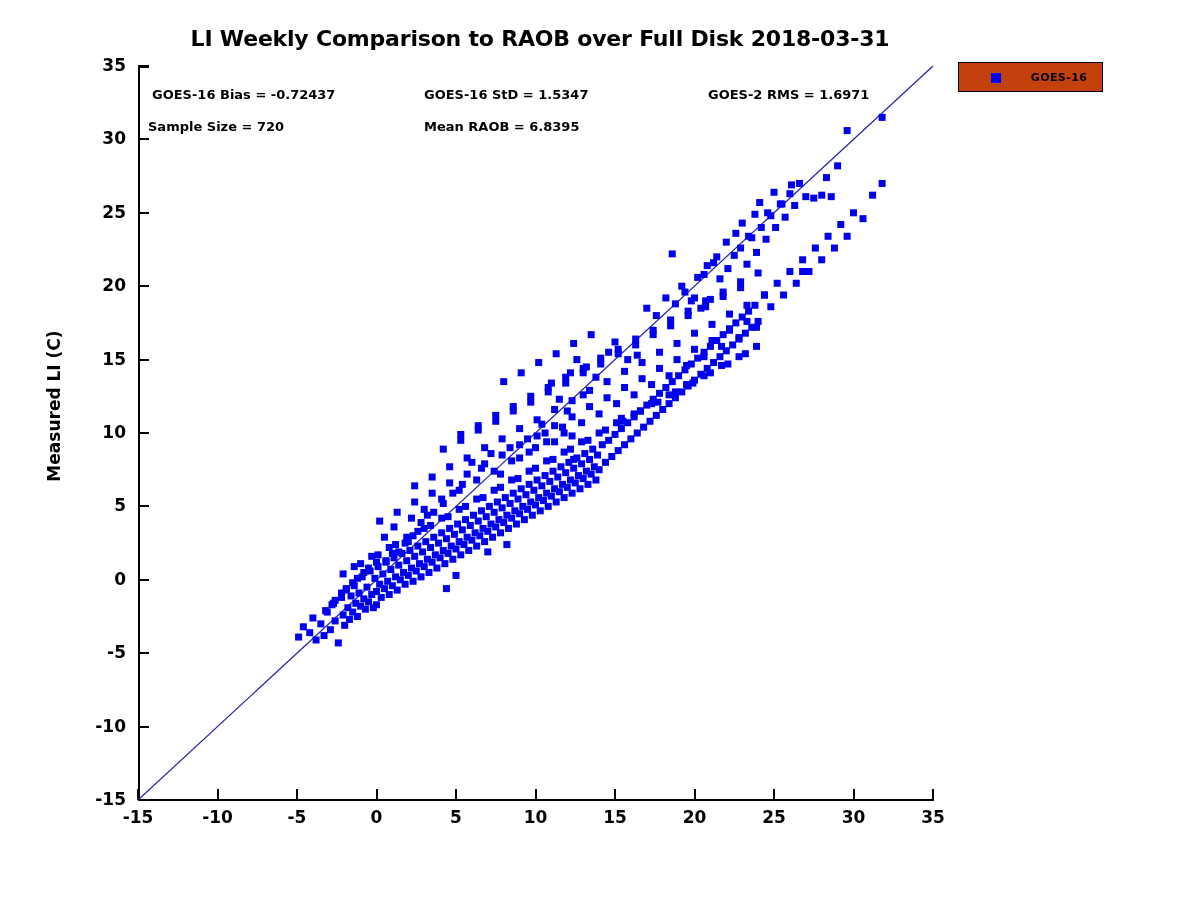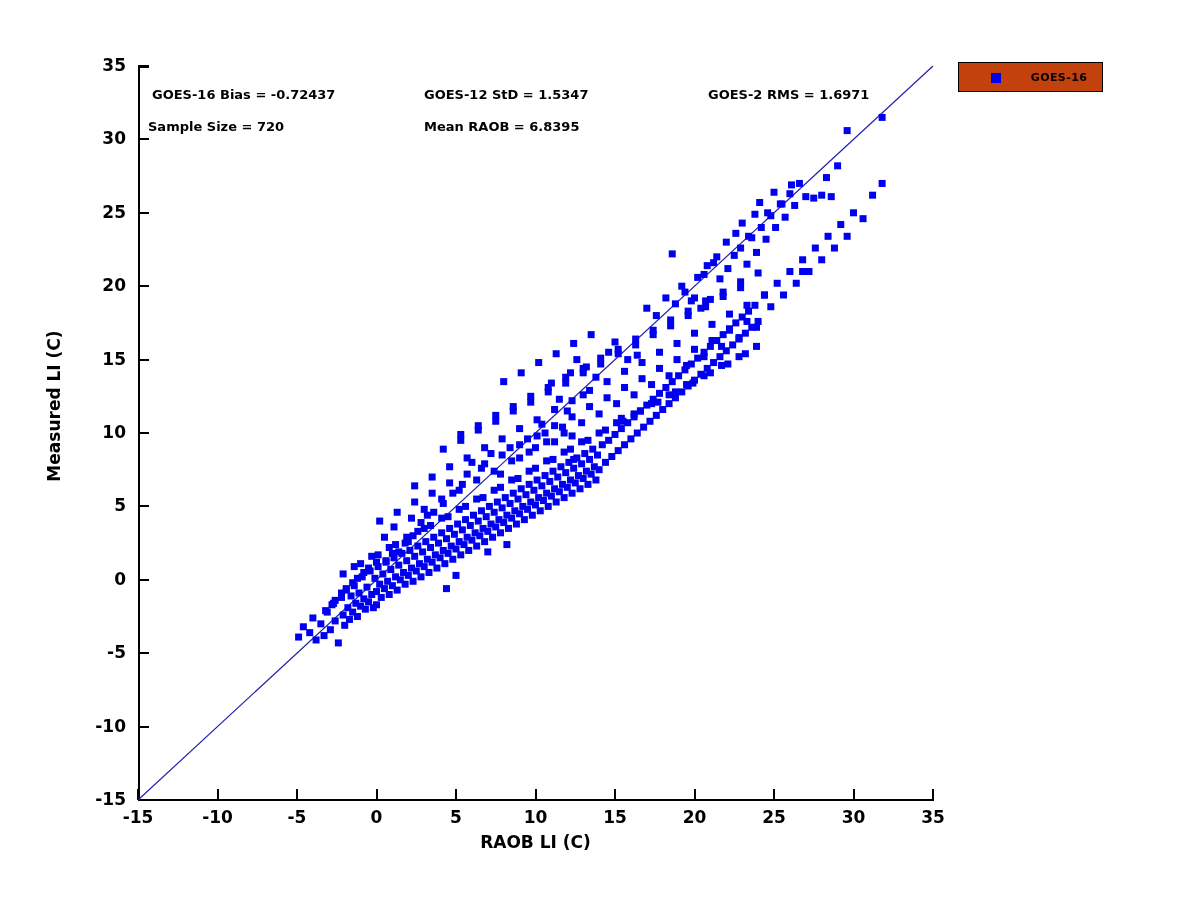--- a/index.html
+++ b/index.html
@@ -184,20 +184,21 @@
     width: 795px;
     height: 734px;
     overflow: visible;
   }
 </style>
 </head>
 <body>
 
 <div id="figure">
 
+  <div id="chart-title">LI Weekly Comparison to RAOB over Full Disk 2018-03-31</div>
 
   <div id="axis-left"></div>
   <div id="axis-bottom"></div>
   <div id="corner-top"></div>
   <div id="corner-right"></div>
 
   <div id="ticks-layer">
       <div class="tick-y" style="top: 799px;"></div>
       <div class="tick-y" style="top: 725.6px;"></div>
       <div class="tick-y" style="top: 652.2px;"></div>
@@ -239,21 +240,20 @@
       <div class="ticklabel-x" style="left: 336.5px;">0</div>
       <div class="ticklabel-x" style="left: 416px;">5</div>
       <div class="ticklabel-x" style="left: 495.5px;">10</div>
       <div class="ticklabel-x" style="left: 575px;">15</div>
       <div class="ticklabel-x" style="left: 654.5px;">20</div>
       <div class="ticklabel-x" style="left: 734px;">25</div>
       <div class="ticklabel-x" style="left: 813.5px;">30</div>
       <div class="ticklabel-x" style="left: 893px;">35</div>
     </div>
 
-  <div id="xlabel">RAOB LI (C)</div>
   <div id="ylabel">Measured LI (C)</div>
 
   <div id="plot-area">
     <svg id="scatter-svg" viewBox="0 0 795 734" preserveAspectRatio="none">
       <line id="ref-line" x1="0" y1="734" x2="795" y2="0" stroke="#2222aa" stroke-width="1.2"></line>
       <g id="points-group">
           <rect x="157.09" y="567.55" width="7" height="7" fill="#0000ee"></rect>
           <rect x="161.86" y="557.28" width="7" height="7" fill="#0000ee"></rect>
           <rect x="168.22" y="563.15" width="7" height="7" fill="#0000ee"></rect>
           <rect x="171.40" y="548.47" width="7" height="7" fill="#0000ee"></rect>
@@ -756,21 +756,21 @@
           <rect x="365.38" y="475.07" width="7" height="7" fill="#0000ee"></rect>
           <rect x="432.16" y="389.92" width="7" height="7" fill="#0000ee"></rect>
           <rect x="479.86" y="348.82" width="7" height="7" fill="#0000ee"></rect>
           <rect x="314.50" y="505.90" width="7" height="7" fill="#0000ee"></rect>
         </g>
     </svg>
   </div>
 
   <div id="annotations-layer">
       <div class="stat-text" style="left: 152px; top: 87px;">GOES-16 Bias = -0.72437</div>
-      <div class="stat-text" style="left: 424px; top: 87px;">GOES-12 StD = 1.5347</div>
+      <div class="stat-text" style="left: 424px; top: 87px;">GOES-16 StD = 1.5347</div>
       <div class="stat-text" style="left: 708px; top: 87px;">GOES-2 RMS = 1.6971</div>
       <div class="stat-text" style="left: 148px; top: 119px;">Sample Size = 720</div>
       <div class="stat-text" style="left: 424px; top: 119px;">Mean RAOB = 6.8395</div>
     </div>
 
   <div id="legend">
     <div id="legend-marker" style="background: rgb(0, 0, 238);"></div>
     <div id="legend-label">GOES-16</div>
   </div>
 

